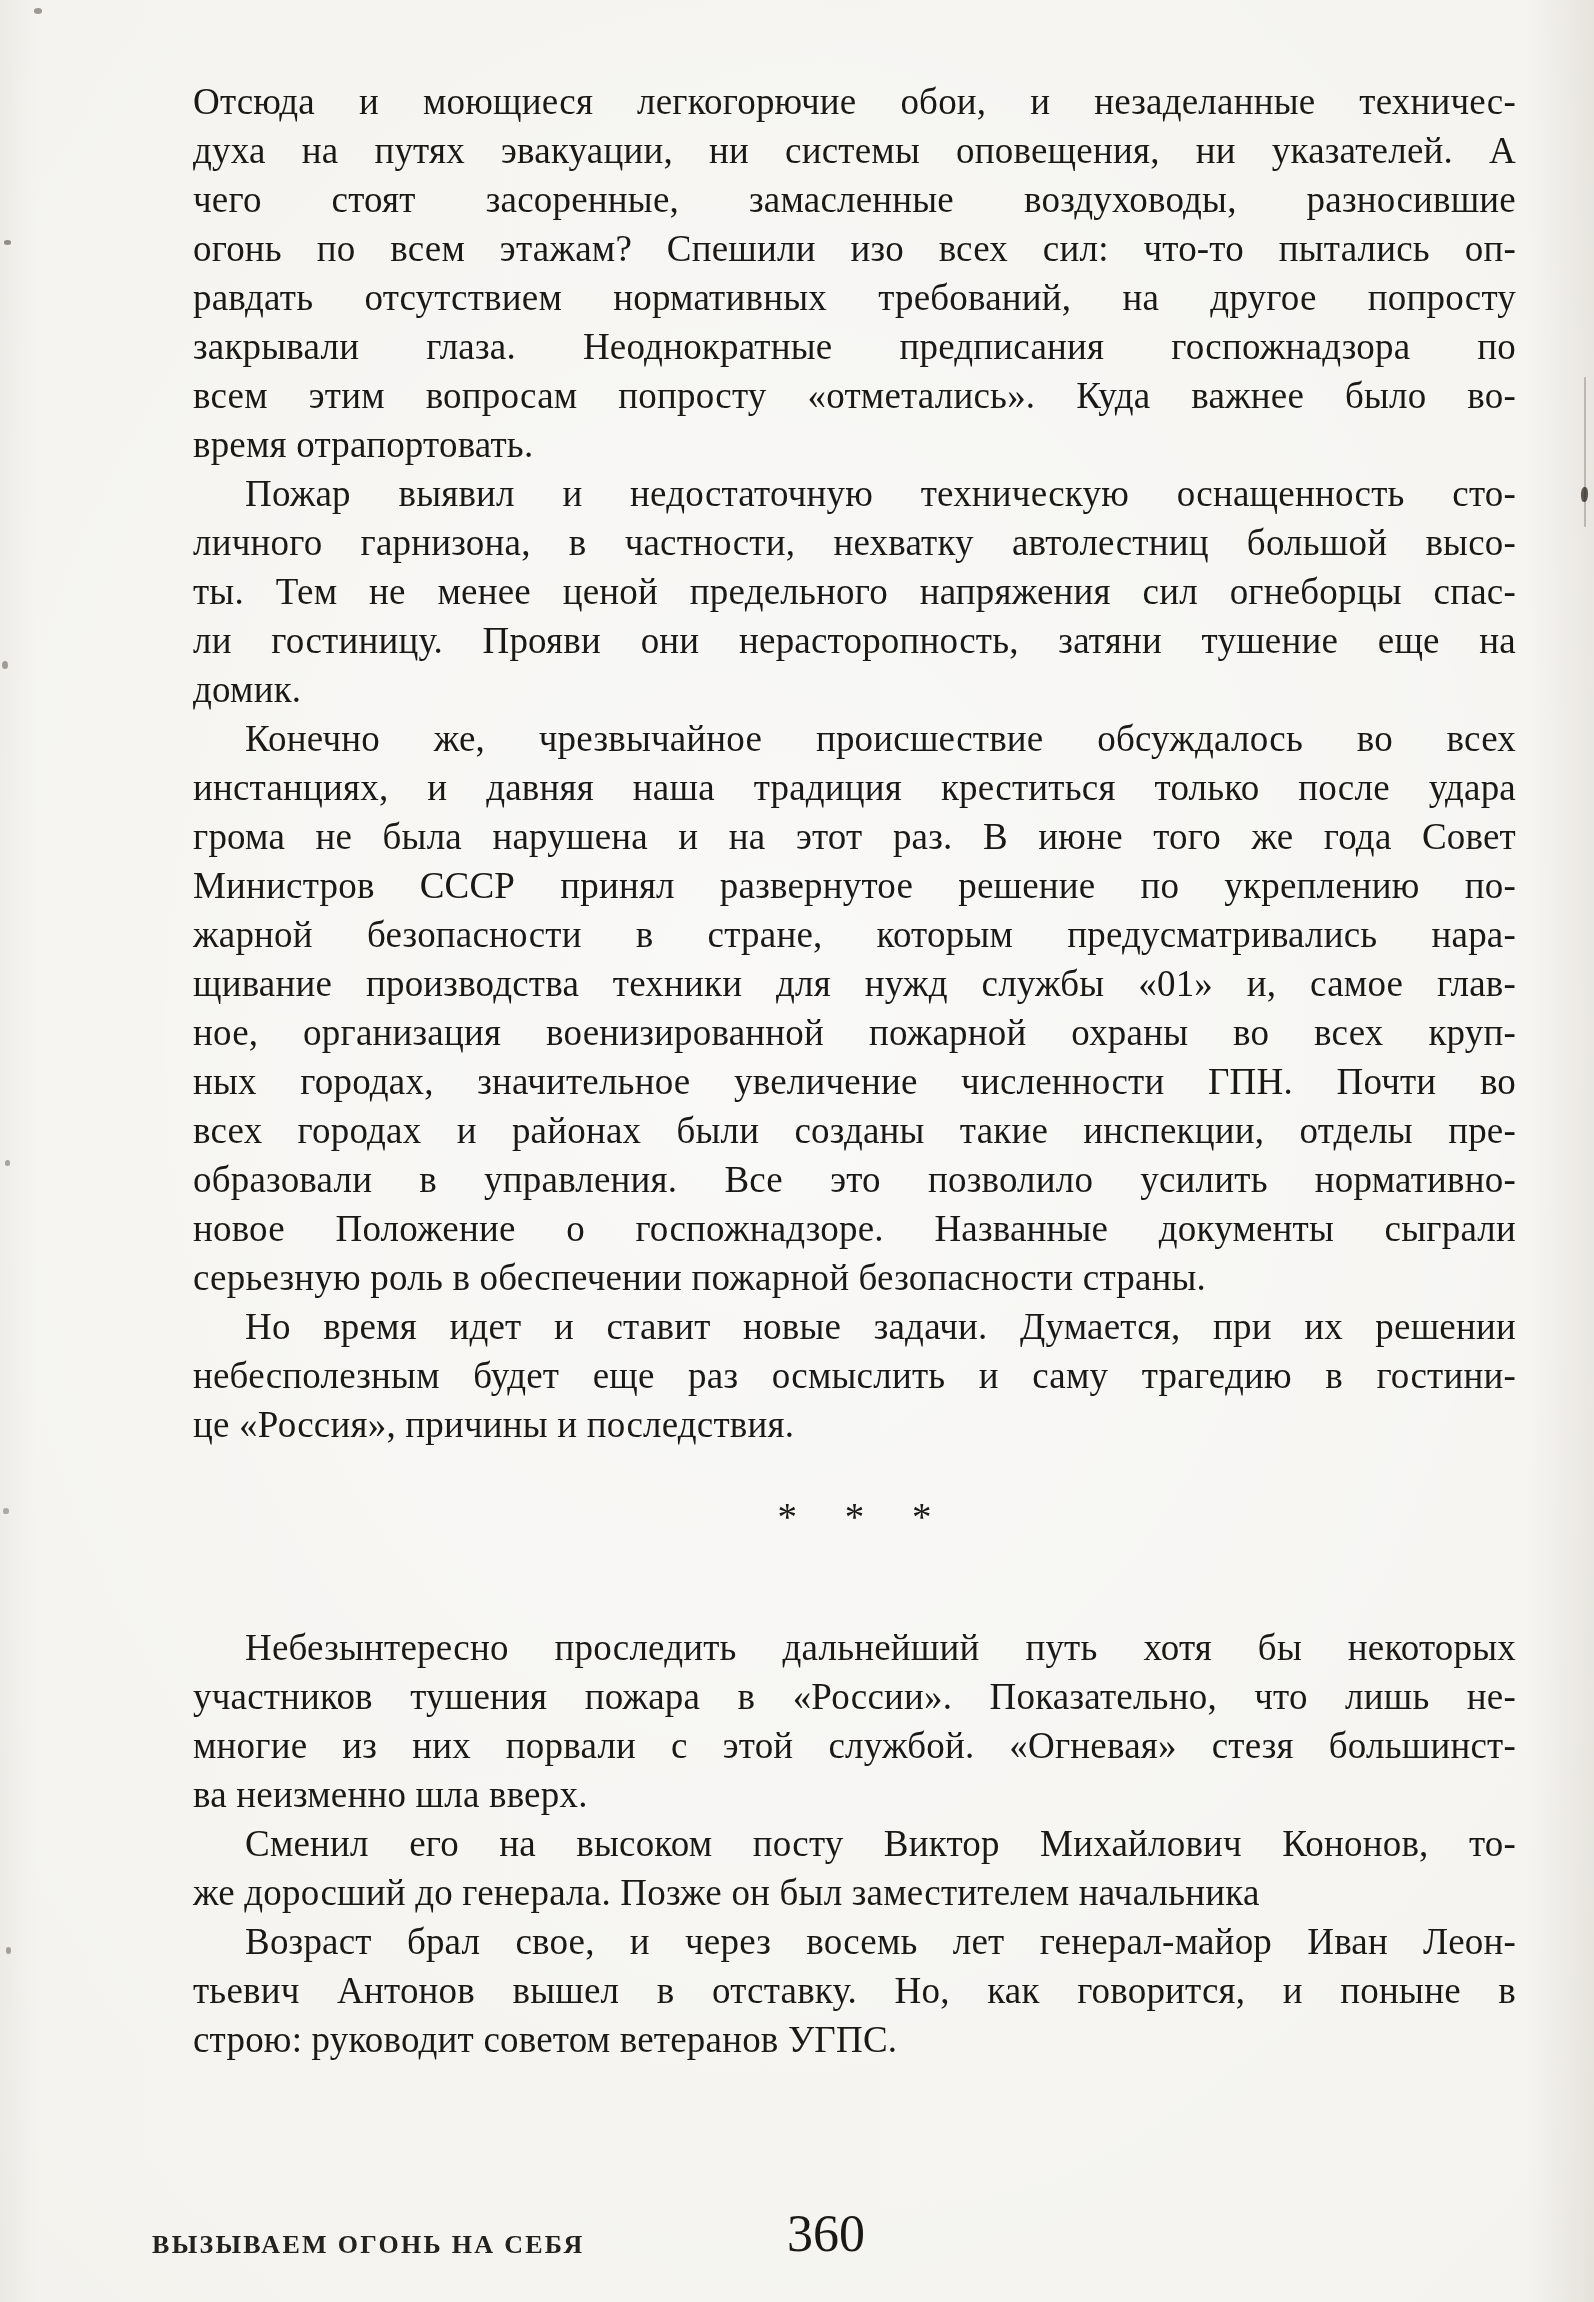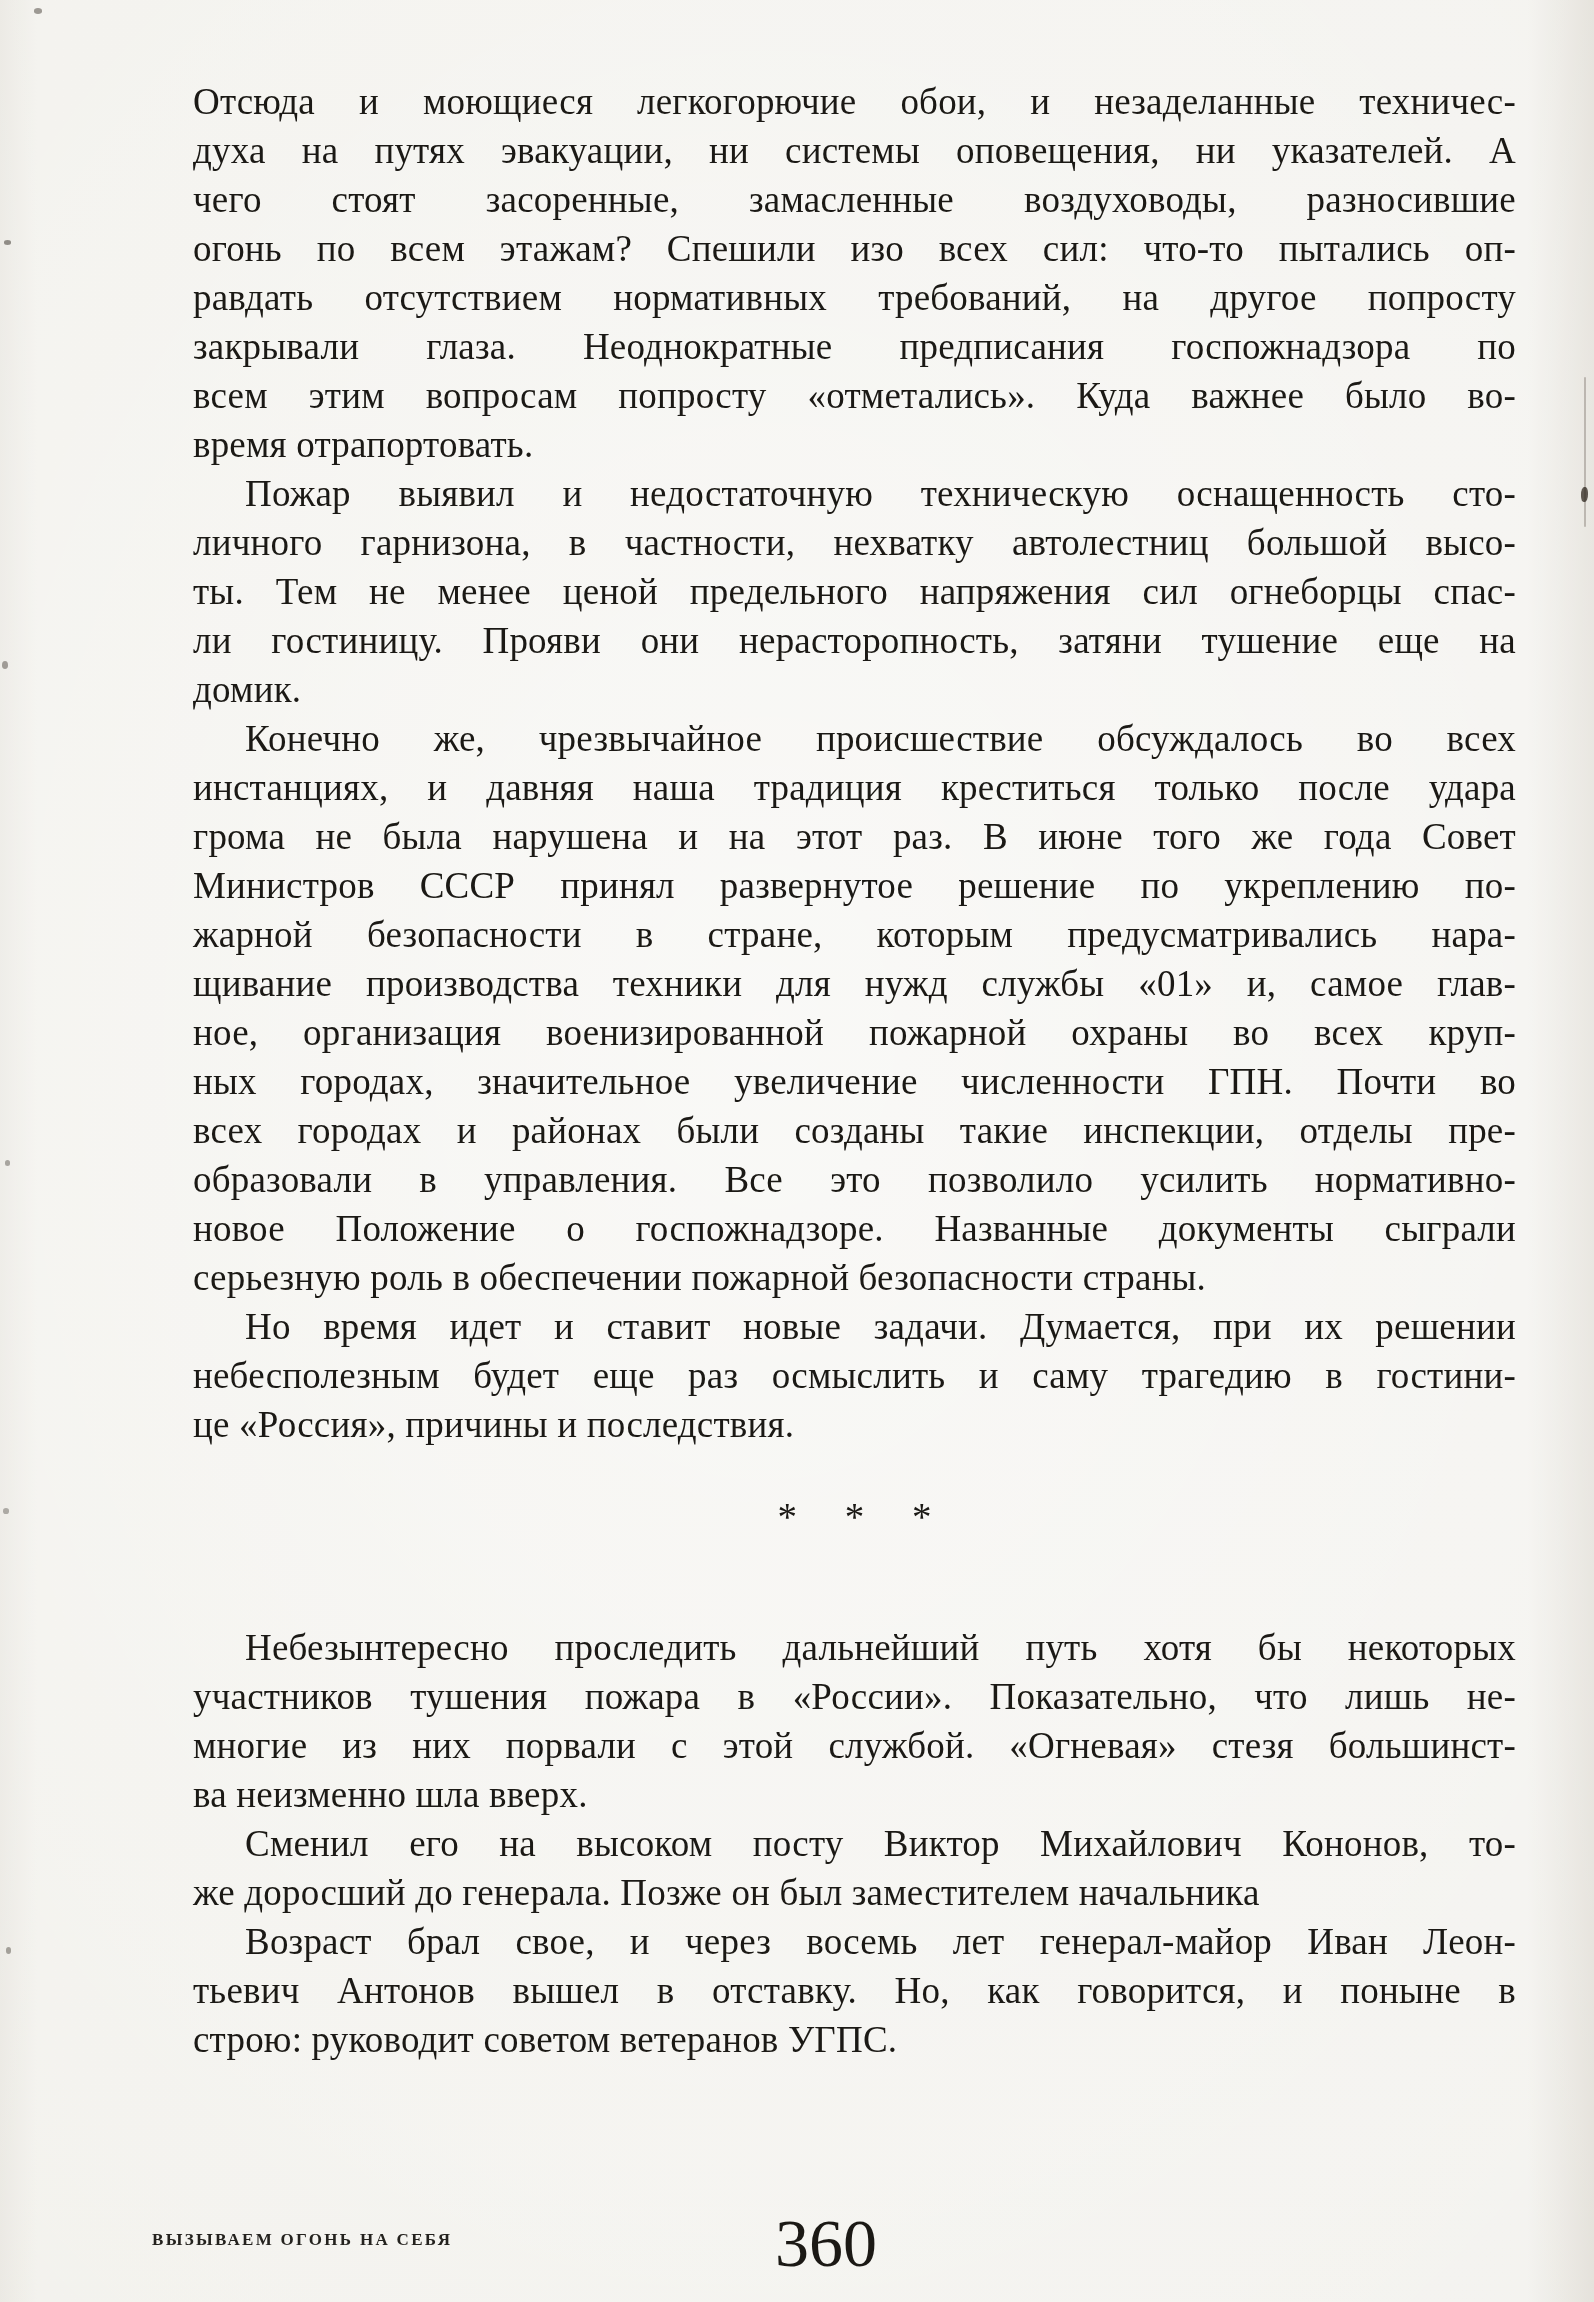--- a/index.html
+++ b/index.html
@@ -45,31 +45,31 @@
   .gap-after-separator{height:82px;}
   .footer{
     position:absolute;
     left:0; top:2204px;
     width:1595px;
     height:66px;
   }
   .running-title{
     position:absolute;
     left:152px; top:26px;
-    font-size:17px;
+    font-size:26px;
     font-weight:bold;
     letter-spacing:2.3px;
     color:#24221e;
   }
   .page-number{
     position:absolute;
     left:751px; top:0px;
     width:150px;
     text-align:center;
-    font-size:68px;
+    font-size:52px;
     color:#1b1915;
   }
   
   .artifact{position:absolute;pointer-events:none;}
   .a-right-line{left:1584px;top:377px;width:1.9px;height:150px;background:rgba(70,58,45,0.28);border-radius:1.9px;}
   .a-right-blob{left:1581px;top:487px;width:6.6px;height:15px;background:rgba(45,38,30,0.75);border-radius:50% 40% 50% 40%;}
   .a-speck1{left:3.7px;top:240px;width:7.5px;height:4.7px;background:rgba(50,44,36,0.5);border-radius:50%;}
   .a-speck2{left:1.9px;top:661px;width:6.6px;height:8.4px;background:rgba(50,44,36,0.42);border-radius:50%;}
   .a-speck3{left:4.7px;top:1160px;width:5.6px;height:5.6px;background:rgba(50,44,36,0.38);border-radius:50%;}
   .a-speck4{left:2.8px;top:1508px;width:6.6px;height:5.6px;background:rgba(50,44,36,0.35);border-radius:50%;}

